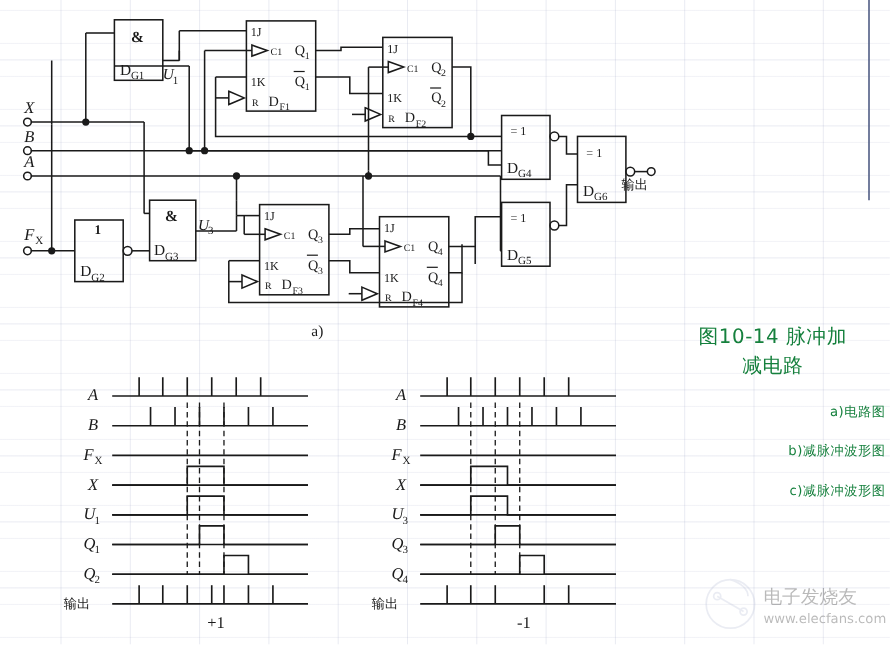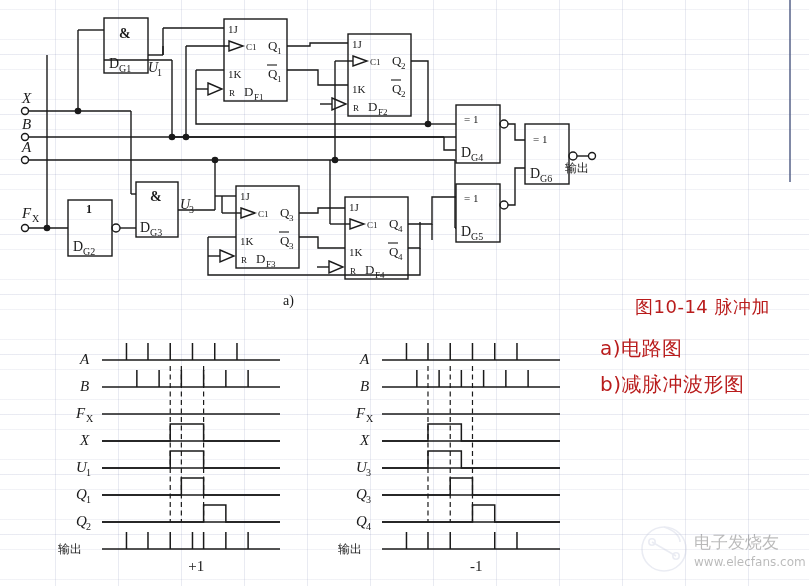--- a/index.html
+++ b/index.html
@@ -45,33 +45,33 @@
   #wave-c-svg  { left: 310px; top: 325px; }
   #rule-svg    { left: 770px; top: 0; }
   #watermark-svg { left: 636px; top: 516px; opacity: 0.30; }
 
   #caption-block {
     position: absolute;
     left: 600px;
     top: 294px;
     width: 205px;
     z-index: 3;
-    color: #b91c1c;
+    color: #15803d;
     font-family: "DejaVu Sans", sans-serif;
   }
   .cap-title {
     font-size: 18px;
     line-height: 26px;
     text-align: center;
     letter-spacing: 0.5px;
   }
   .cap-line {
-    font-size: 20px;
+    font-size: 12px;
     line-height: 36px;
-    text-align: left;
+    text-align: right;
     letter-spacing: 0.5px;
   }
   text { fill: #1a1a1a; }
   .lbl       { font-family: "Liberation Serif", serif; font-style: italic; }
   .lblu      { font-family: "Liberation Serif", serif; font-style: normal; }
   .gate-sym  { font-family: "Liberation Serif", serif; font-weight: bold; }
   .cjk       { font-family: "DejaVu Sans", sans-serif; }
 </style>
 </head>
 <body>
@@ -423,16 +423,18 @@
     <circle cx="16" cy="26" r="3.2"></circle>
     <circle cx="40" cy="40" r="3.2"></circle>
     <path d="M28,11 C38,14 44,20 44,26"></path>
   </g>
   <text class="cjk" x="58" y="32" font-size="17" fill="#c9a9a9">电子发烧友</text>
   <text class="cjk" x="58" y="50" font-size="12" fill="#c2bcd0">www.elecfans.com</text>
 </svg>
 
 <div id="caption-block">
   <div class="cap-title">图10-14  脉冲加</div>
+  <div class="cap-title">减电路</div>
   <div style="height:10px"></div>
   <div class="cap-line">a)电路图</div>
   <div class="cap-line">b)减脉冲波形图</div>
+  <div class="cap-line">c)减脉冲波形图</div>
 </div>
 
 </body></html>

